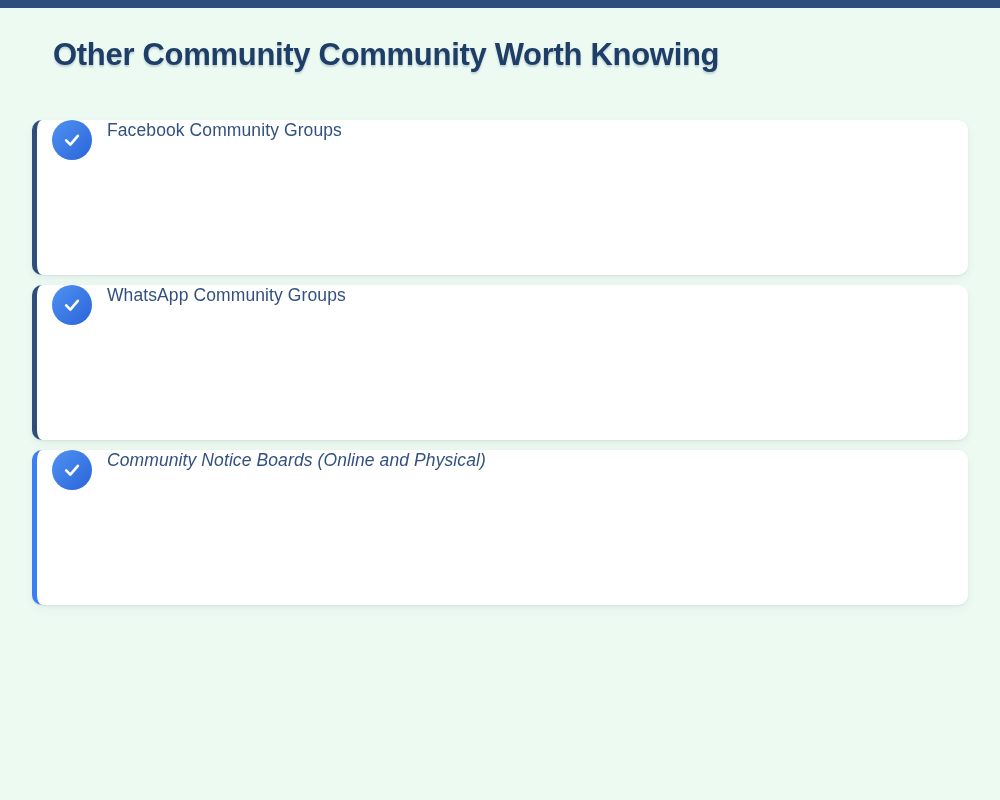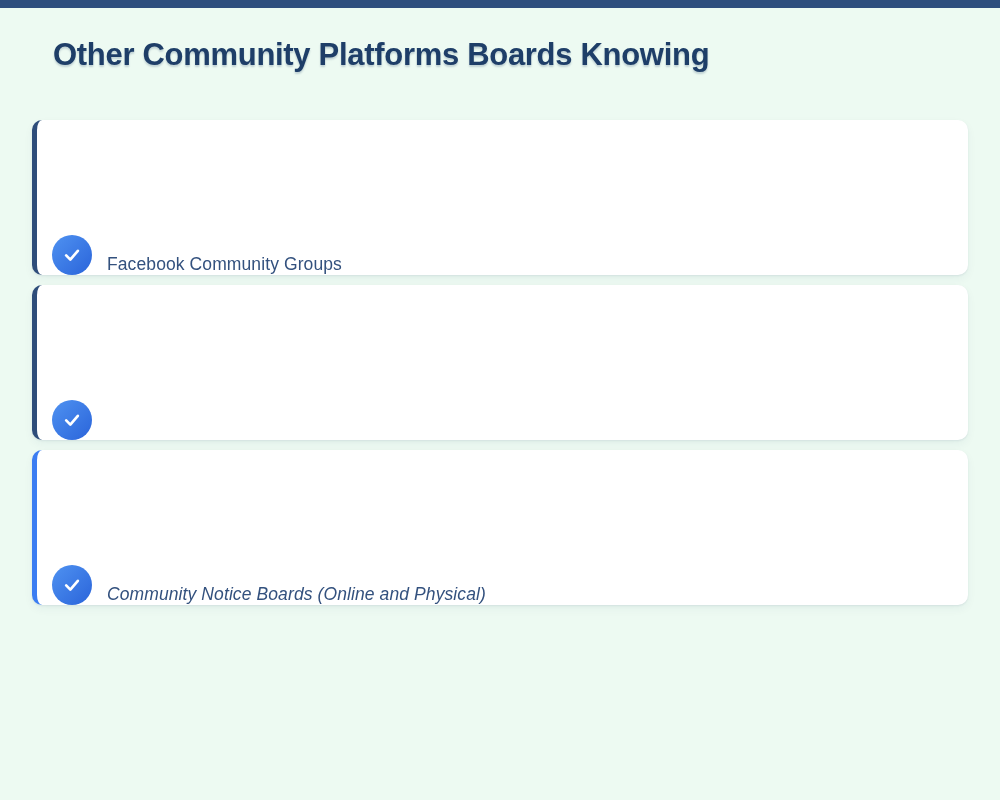--- a/index.html
+++ b/index.html
@@ -47,21 +47,21 @@
   }
   .card {
     position: relative;
     height: 155px;
     background: var(--card-background);
     border-radius: 10px;
     border-left: 5px solid var(--accent-navy);
     box-shadow: 0 1px 2px rgba(20, 50, 90, 0.08),
                 0 4px 10px rgba(20, 50, 90, 0.05);
     display: flex;
-    align-items: flex-end;
+    align-items: flex-start;
     padding-left: 15px;
     cursor: pointer;
   }
   .check-circle {
     width: 40px;
     height: 40px;
     min-width: 40px;
     border-radius: 50%;
     background: linear-gradient(135deg, var(--check-gradient-start) 0%, var(--check-gradient-end) 100%);
     display: flex;
@@ -76,40 +76,41 @@
     font-size: 17.5px;
     color: var(--item-text);
     letter-spacing: 0.1px;
   }
 </style>
 </head>
 <body>
 
 <div class="top-bar"></div>
 
-<h1 class="page-title">Other Community Platforms Boards Knowing</h1>
+<h1 class="page-title">Other Community Community Worth Knowing</h1>
 
 <div class="cards">
 
   <div class="card" style="border-left-color: rgb(46, 77, 122);">
     <span class="check-circle">
       <svg width="20" height="20" viewBox="0 0 24 24" fill="none">
         <path d="M5 12.5 L10 17.5 L19 7" stroke="#ffffff" stroke-width="3.2" stroke-linecap="round" stroke-linejoin="round"></path>
       </svg>
     </span>
     <span class="card-label">Facebook Community Groups</span>
   </div>
 
 
   <div class="card" style="border-left-color: rgb(46, 77, 122);">
     <span class="check-circle">
       <svg width="20" height="20" viewBox="0 0 24 24" fill="none">
         <path d="M5 12.5 L10 17.5 L19 7" stroke="#ffffff" stroke-width="3.2" stroke-linecap="round" stroke-linejoin="round"></path>
       </svg>
     </span>
+    <span class="card-label">WhatsApp Community Groups</span>
   </div>
 
   <div class="card" style="border-left-color: rgb(59, 125, 242); font-style: italic;">
     <span class="check-circle">
       <svg width="20" height="20" viewBox="0 0 24 24" fill="none">
         <path d="M5 12.5 L10 17.5 L19 7" stroke="#ffffff" stroke-width="3.2" stroke-linecap="round" stroke-linejoin="round"></path>
       </svg>
     </span>
     <span class="card-label">Community Notice Boards (Online and Physical)</span>
   </div>

